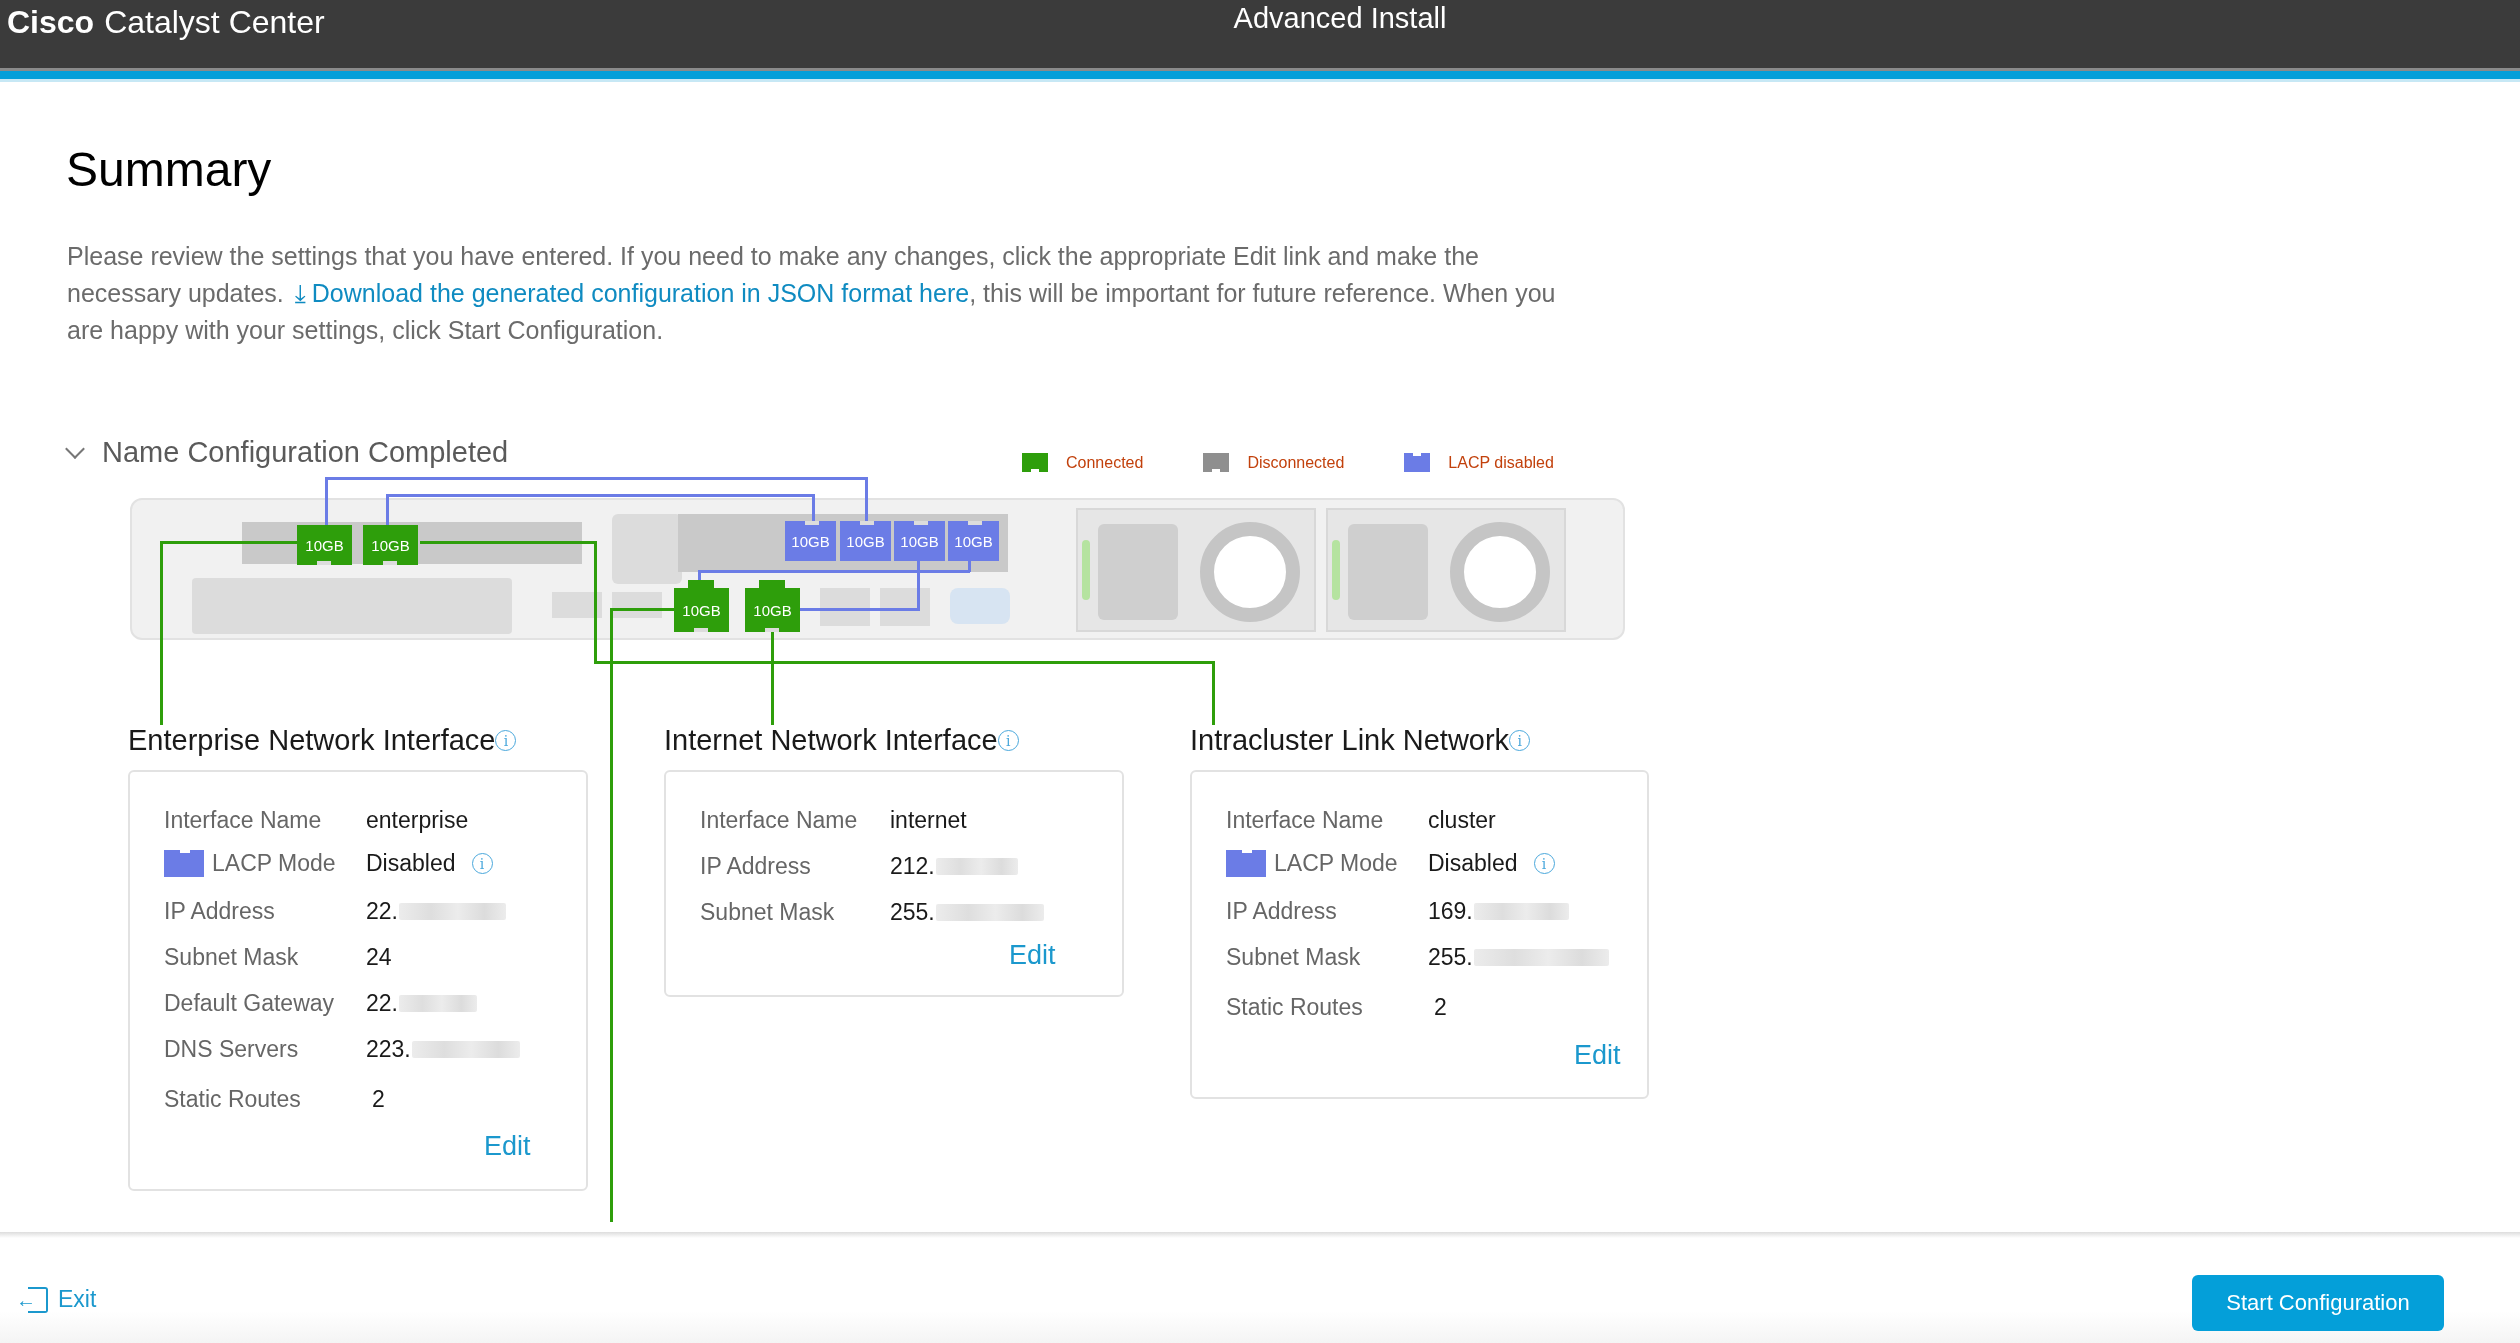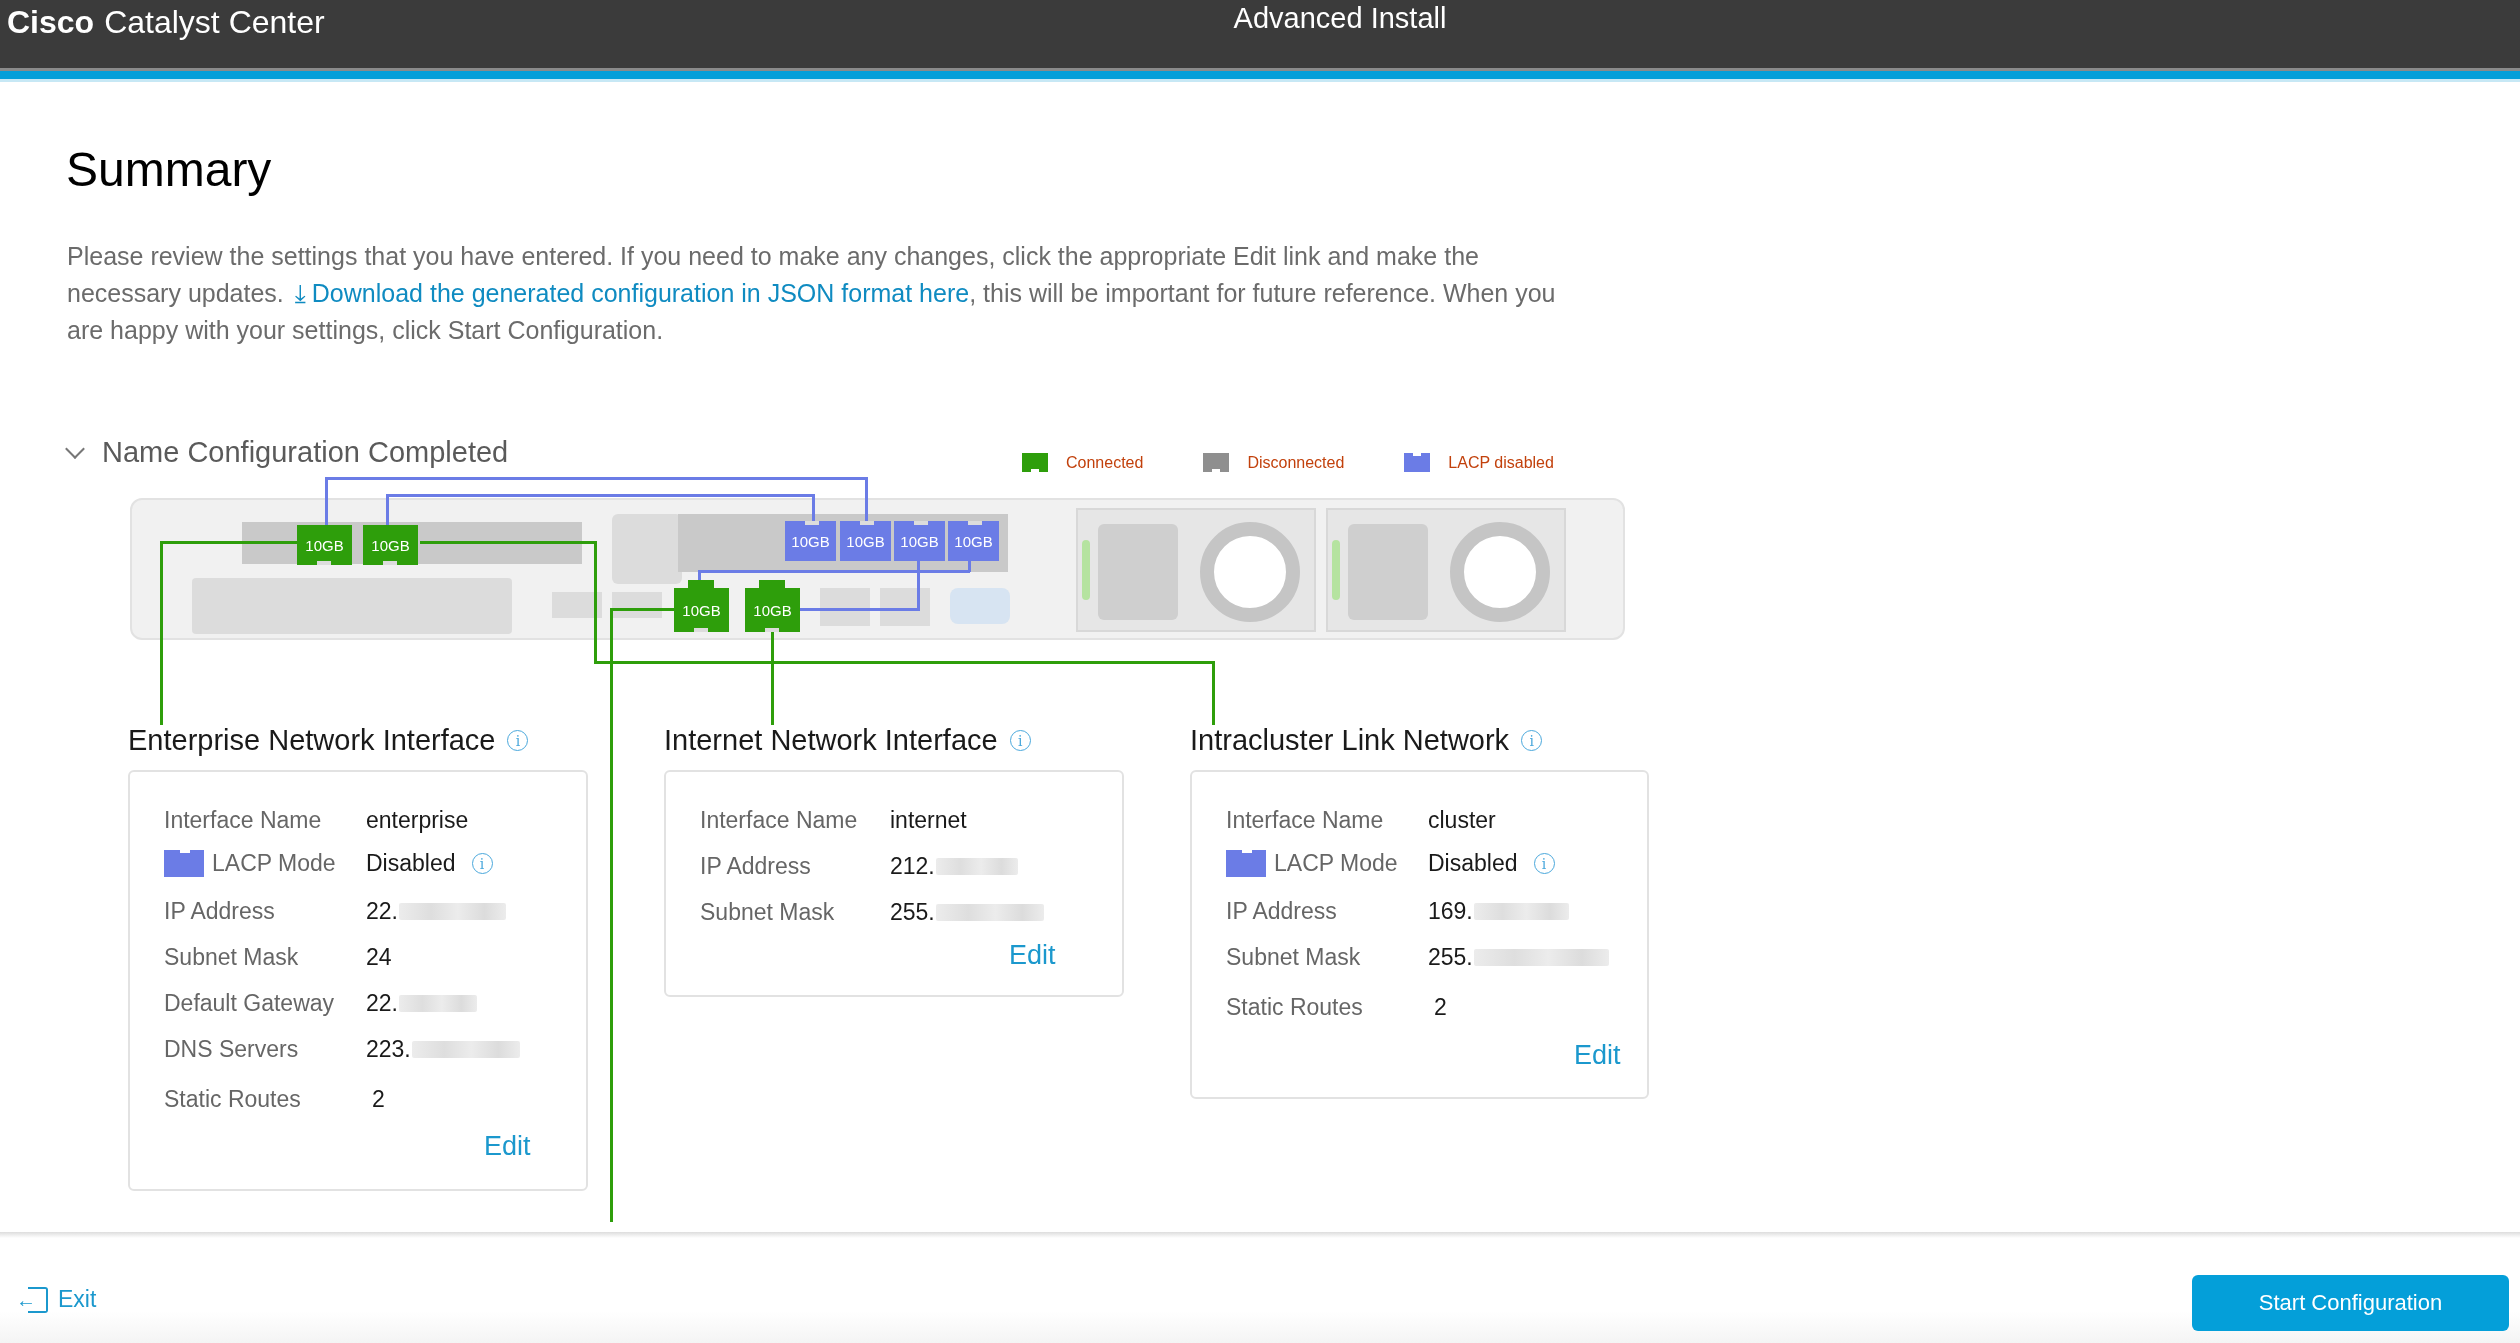--- a/index.html
+++ b/index.html
@@ -44,38 +44,38 @@
   .port.blue { background: #6b7ce6; }
   .port.green::after { content:""; position:absolute; bottom:0; left:20px; width:14px; height:4px; background:#dcdcdc; }
   .port.blue::before { content:""; position:absolute; top:0; left:20px; width:14px; height:4px; background:#dcdcdc; }
   .port.rj { height: 44px; }
   .port.rj::before { content:""; position:absolute; top:-8px; left:14px; width:26px; height:8px; background:#2e9e0b; }
 
   .line { position: absolute; }
   .ln-g { background: #2e9e0b; }
   .ln-b { background: #6b7ce6; }
 
-  .card-title { position: absolute; font-size: 29px; color: #1a1a1a; display: flex; align-items: center; gap: 12px; }
+  .card-title { position: absolute; font-size: 29px; color: #1a1a1a; display: flex; align-items: center; }
   .info { width: 21px; height: 21px; border: 1.5px solid #4aa8dc; border-radius: 50%; color: #4aa8dc; font-size: 14px; display: inline-flex; align-items: center; justify-content: center; font-family: "DejaVu Serif", serif; }
   .card { position: absolute; border: 2px solid #e2e2e2; border-radius: 6px; background: #fff; }
   .row { position: absolute; left: 34px; display: flex; align-items: center; font-size: 23px; }
   .row .lbl { color: #666; width: 202px; display: flex; align-items: center; gap: 8px; }
   .row .val { color: #1a1a1a; display: flex; align-items: center; gap: 16px; }
   .blur { display: inline-block; height: 17px; background: linear-gradient(90deg,#ececec,#dedede 30%,#ececec 55%,#dcdcdc 80%,#ececec); border-radius: 2px; margin-left: 1px; }
   .lacp-ico { width: 40px; height: 27px; background: #6b7ce6; position: relative; display: inline-block; }
   .lacp-ico::after { content:""; position:absolute; top:0; left:16px; width:10px; height:3px; background:#fff; }
   .link { color: #1b98cd; }
   .edit { position: absolute; font-size: 27px; color: #1b98cd; cursor: pointer; }
 
   .footer-shadow { position: absolute; left: 0; top: 1232px; width: 2520px; height: 6px; background: linear-gradient(#ddd, #fff); }
   .footer { position: absolute; left: 0; top: 1238px; width: 2520px; height: 105px; background: linear-gradient(#fff 70%, #f4f4f4); }
   .exit { position: absolute; left: 20px; top: 1286px; display: flex; align-items: center; gap: 10px; color: #1b98cd; font-size: 23px; cursor: pointer; }
   .exit-ico { width: 20px; height: 26px; border: 2px solid #1b98cd; border-left: none; border-radius: 0 3px 3px 0; position: relative; margin-left: 8px; }
   .exit-ico::before { content:"←"; position: absolute; left: -12px; top: -2px; font-size: 20px; color: #1b98cd; line-height: 26px; }
-  .start-btn { position: absolute; left: 2192px; top: 1275px; width: 317px; height: 56px; background: #049fd9; color: #fff; font-size: 22px; border: none; border-radius: 6px; display: flex; align-items: center; justify-content: center; cursor: pointer; }
+  .start-btn { position: absolute; left: 2192px; top: 1275px; width: 252px; height: 56px; background: #049fd9; color: #fff; font-size: 22px; border: none; border-radius: 6px; display: flex; align-items: center; justify-content: center; cursor: pointer; }
 </style>
 </head>
 <body>
 
 <div class="topbar">
   <div class="brand">
     <b>Cisco</b><span>Catalyst Center</span>
   </div>
   <div class="title">Advanced Install</div>
 </div>

